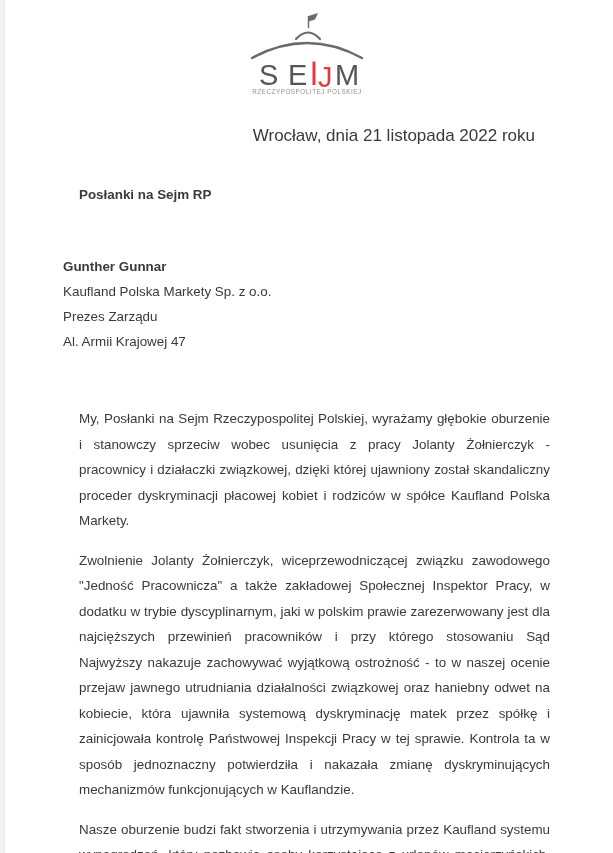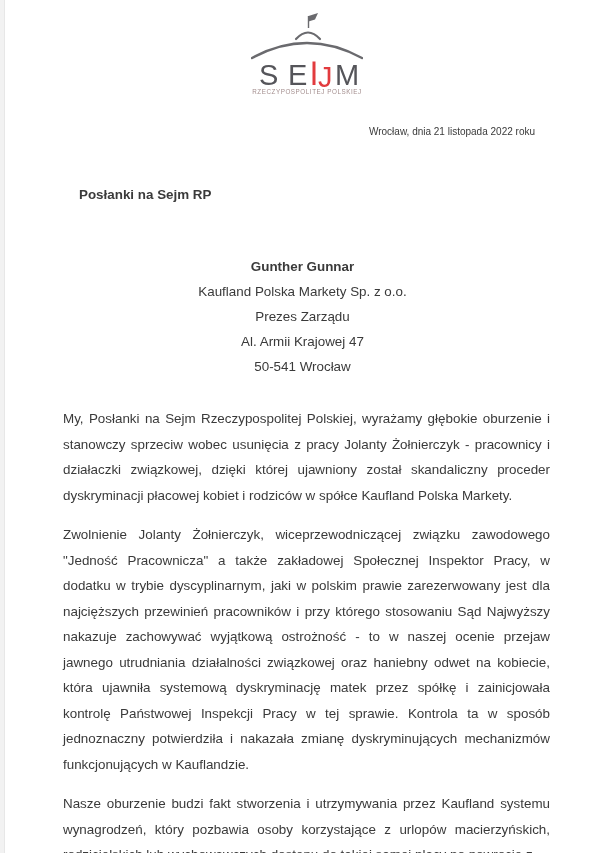--- a/index.html
+++ b/index.html
@@ -38,50 +38,50 @@
     font-size: 6.3px;
     letter-spacing: 0.55px;
     fill: var(--subtitle-muted, #a38d8d);
   }
   .date-line {
     position: absolute;
     top: 126px;
     left: 63px;
     right: 78px;
     text-align: right;
-    font-size: 10px;
+    font-size: 17px;
   }
   .sender-heading {
     position: absolute;
     top: 187px;
     left: 63px;
     font-size: 13.4px;
     font-weight: 700;
     padding-left: 16px;
   }
   .recipient-block {
     position: absolute;
     top: 254px;
     left: 63px;
     right: 71px;
-    text-align: center;
+    text-align: left;
     font-size: 13.4px;
     line-height: 25px;
   }
   .recipient-name { font-weight: 700; }
   .body-text {
     position: absolute;
     top: 406px;
     left: 63px;
     width: 487px;
     font-size: 13.4px;
     line-height: 25.5px;
     text-align: justify;
   }
-  .body-text p { margin: 0 0 14px 0; }
+  .body-text p { margin: 0 0 14px 16px; }
 </style>
 </head>
 <body>
 
 <div class="page">
   <div class="edge-strip"></div>
 
   <div class="logo-wrap">
     <svg width="112" height="82" viewBox="0 0 112 82">
       <g stroke="#6a6a6e" stroke-width="2.4" fill="none" stroke-linecap="round">
@@ -103,21 +103,20 @@
 
   <div class="date-line">Wrocław, dnia 21 listopada 2022 roku</div>
 
   <div class="sender-heading">Posłanki na Sejm RP</div>
 
   <div class="recipient-block">
     <div class="recipient-name">Gunther Gunnar</div>
     <div>Kaufland Polska Markety Sp. z o.o.</div>
     <div>Prezes Zarządu</div>
     <div>Al. Armii Krajowej 47</div>
-    <div>50-541 Wrocław</div>
   </div>
 
   <div class="body-text">
     <p>My, Posłanki na Sejm Rzeczypospolitej Polskiej, wyrażamy głębokie oburzenie i stanowczy sprzeciw wobec usunięcia z pracy Jolanty Żołnierczyk - pracownicy i działaczki związkowej, dzięki której ujawniony został skandaliczny proceder dyskryminacji płacowej kobiet i rodziców w spółce Kaufland Polska Markety.</p>
     <p>Zwolnienie Jolanty Żołnierczyk, wiceprzewodniczącej związku zawodowego "Jedność Pracownicza" a także zakładowej Społecznej Inspektor Pracy, w dodatku w trybie dyscyplinarnym, jaki w polskim prawie zarezerwowany jest dla najcięższych przewinień pracowników i przy którego stosowaniu Sąd Najwyższy nakazuje zachowywać wyjątkową ostrożność - to w naszej ocenie przejaw jawnego utrudniania działalności związkowej oraz haniebny odwet na kobiecie, która ujawniła systemową dyskryminację matek przez spółkę i zainicjowała kontrolę Państwowej Inspekcji Pracy w tej sprawie. Kontrola ta w sposób jednoznaczny potwierdziła i nakazała zmianę dyskryminujących mechanizmów funkcjonujących w Kauflandzie.</p>
     <p>Nasze oburzenie budzi fakt stworzenia i utrzymywania przez Kaufland systemu wynagrodzeń, który pozbawia osoby korzystające z urlopów macierzyńskich, rodzicielskich lub wychowawczych dostępu do takiej samej płacy po powrocie z</p>
   </div>
 </div>
 
 </body></html>

